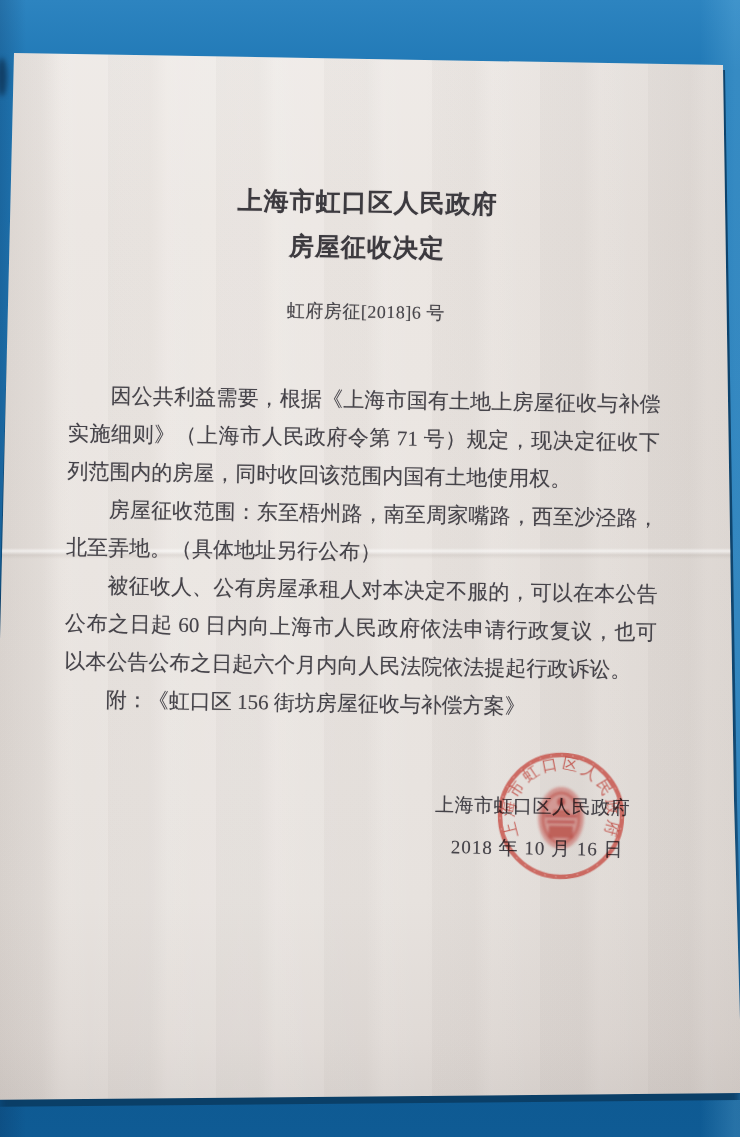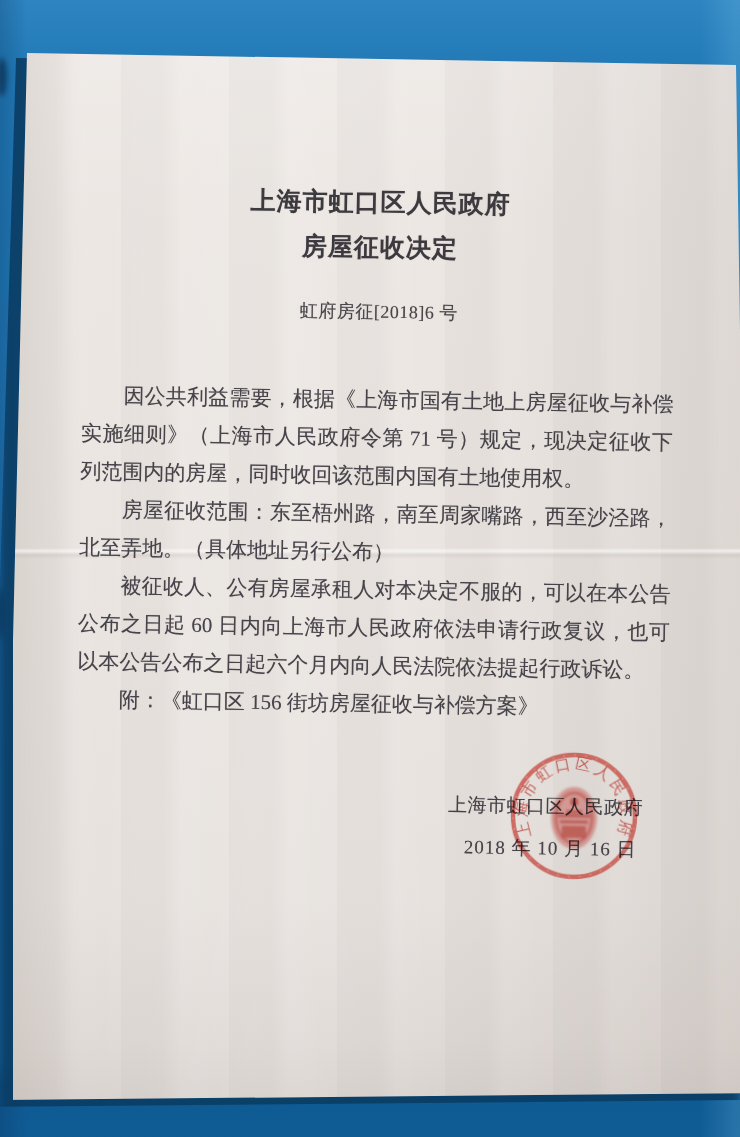--- a/index.html
+++ b/index.html
@@ -38,21 +38,20 @@
     clip-path: polygon(14px 53px, 723px 65px, 734px 800px, 742px 1093px, -14px 1100px, 0px 640px);
     background:
       
       linear-gradient(180deg, rgba(0,0,0,0) 548px, rgba(255,255,255,.55) 551px, rgba(121,108,100,.10) 555px, rgba(0,0,0,0) 559px),
       
       repeating-linear-gradient(90deg, rgba(90,80,75,.035) 0px, rgba(90,80,75,.035) 42px, rgba(255,255,255,.03) 60px, rgba(90,80,75,0) 108px),
       
       linear-gradient(90deg, rgba(120,105,95,.10) 0px, rgba(120,105,95,0) 70px, rgba(255,255,255,.10) 240px, rgba(255,255,255,0) 420px, rgba(115,100,92,.07) 640px, rgba(115,100,92,.12) 740px),
       
       linear-gradient(180deg, #f0ece9 0px, #ece7e3 220px, #eae5e1 560px, #e7e2de 900px, #e0dad6 1040px, #d9d3cf 1100px);
-    margin-left: 13px;
   }
 
   
   .content {
     position: absolute; left: 0; top: 48px;
     width: 740px; height: 1060px;
     transform: rotate(0.9deg);
     transform-origin: 0 0;
     color: #413f44;
   }

